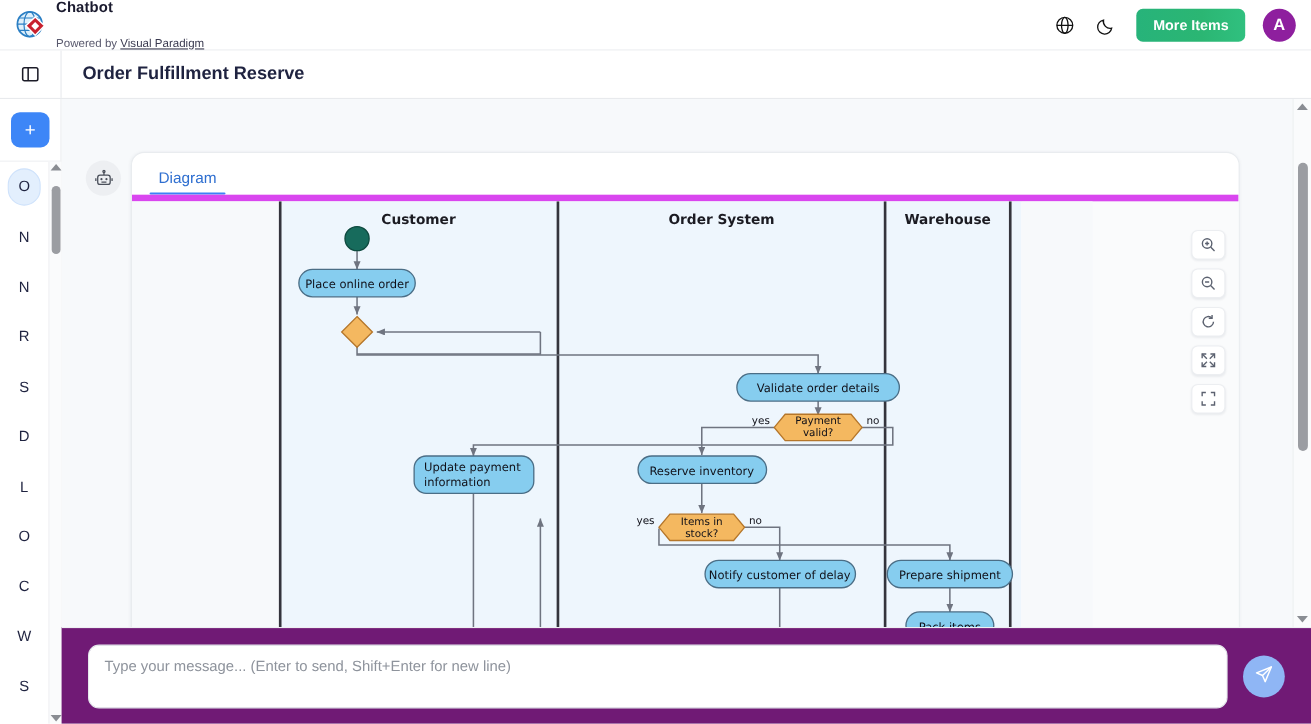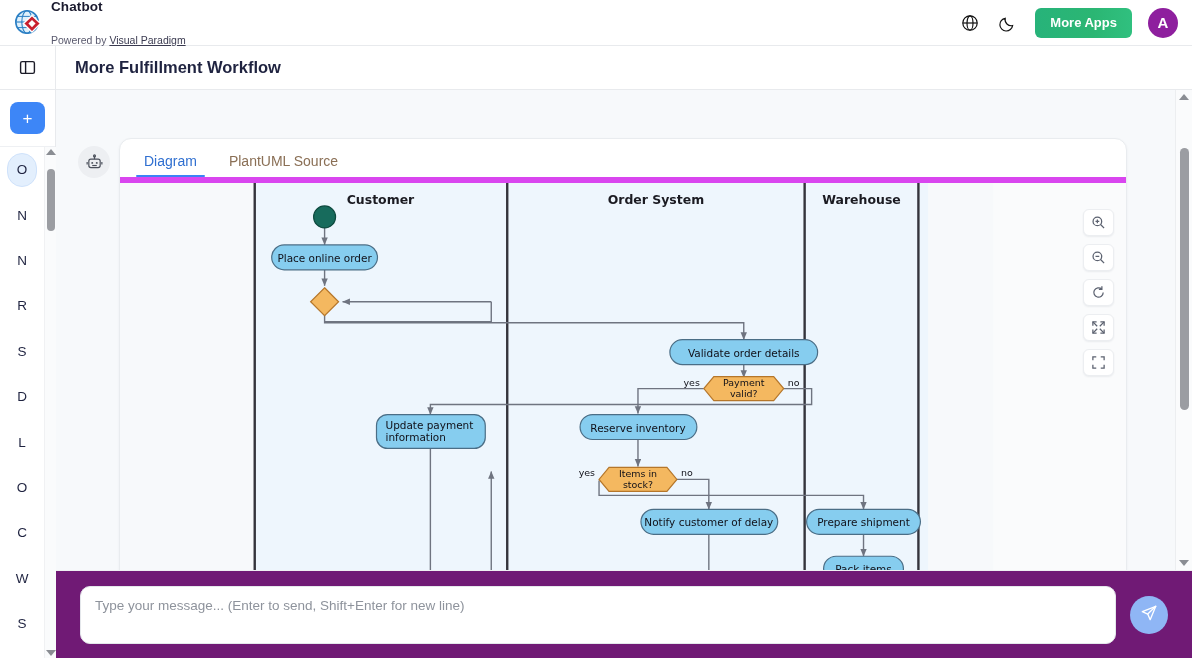--- a/index.html
+++ b/index.html
@@ -183,33 +183,33 @@
         <circle cx="9" cy="9" r="7.2"></circle>
         <ellipse cx="9" cy="9" rx="3" ry="7.2"></ellipse>
         <line x1="1.8" y1="9" x2="16.2" y2="9"></line>
       </svg>
     </div>
     <div class="ic-btn">
       <svg width="18" height="18" viewBox="0 0 18 18" fill="none" stroke="#111" stroke-width="1.2">
         <path d="M13.6 11.6A6.2 6.2 0 0 1 6.2 4.3a6.4 6.4 0 1 0 7.4 7.3z"></path>
       </svg>
     </div>
-    <button class="more-apps">More Apps</button>
+    <button class="more-apps">More Items</button>
     <div class="avatar">A</div>
   </div>
 </div>
 
 <div class="titlerow">
   <div class="panel-toggle">
     <svg width="17" height="17" viewBox="0 0 17 17" fill="none" stroke="#1c1c28" stroke-width="1.4">
       <rect x="1.6" y="2.6" width="13.8" height="11.8" rx="1.6"></rect>
       <line x1="6.6" y1="2.6" x2="6.6" y2="14.4"></line>
     </svg>
   </div>
-  <div class="page-title">More Fulfillment Workflow</div>
+  <div class="page-title">Order Fulfillment Reserve</div>
 </div>
 
 <div class="rail">
   <div class="rail-newbtn-wrap">
     <button class="rail-newbtn">+</button>
   </div>
   <div class="rail-list">
     <div class="rail-item active">
         <span class="pill">O</span>
       </div>
@@ -266,21 +266,20 @@
       <circle cx="11.4" cy="9.4" r="1.05" fill="#4a4f5a" stroke="none"></circle>
       <line x1="6.6" y1="12.2" x2="11.4" y2="12.2"></line>
       <line x1="1.2" y1="8.4" x2="1.2" y2="11.2"></line>
       <line x1="16.8" y1="8.4" x2="16.8" y2="11.2"></line>
     </svg>
   </div>
 
   <div class="card">
     <div class="tabs">
       <button class="tab active">Diagram</button>
-      <button class="tab">PlantUML Source</button>
     </div>
 
     <div class="canvas-wrap">
 
       <div class="zoom-tools">
         <div class="ztool">
           <svg width="15" height="15" viewBox="0 0 16 16" fill="none" stroke="#5c6270" stroke-width="1.35">
             <circle cx="6.8" cy="6.8" r="4.6"></circle>
               <line x1="10.2" y1="10.2" x2="14" y2="14"></line>
             <line x1="4.8" y1="6.8" x2="8.8" y2="6.8"></line>

